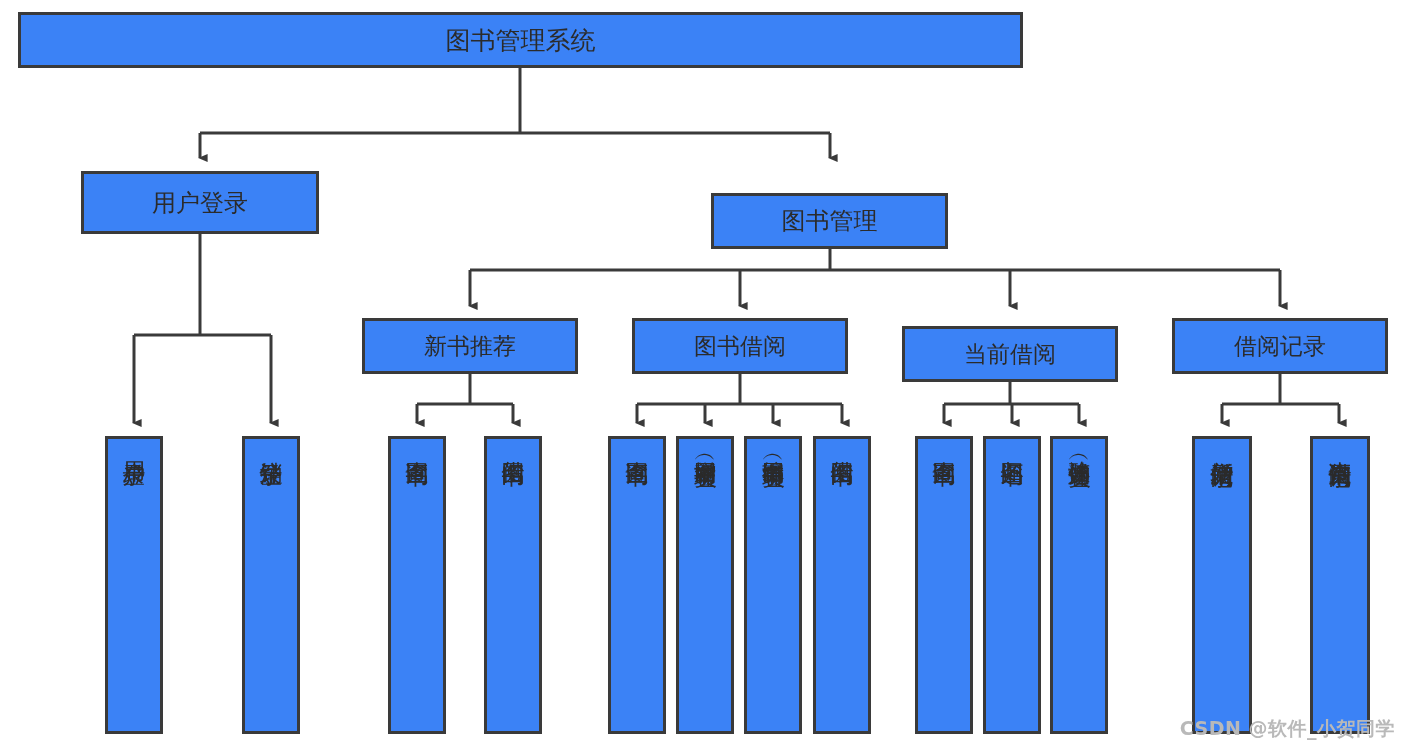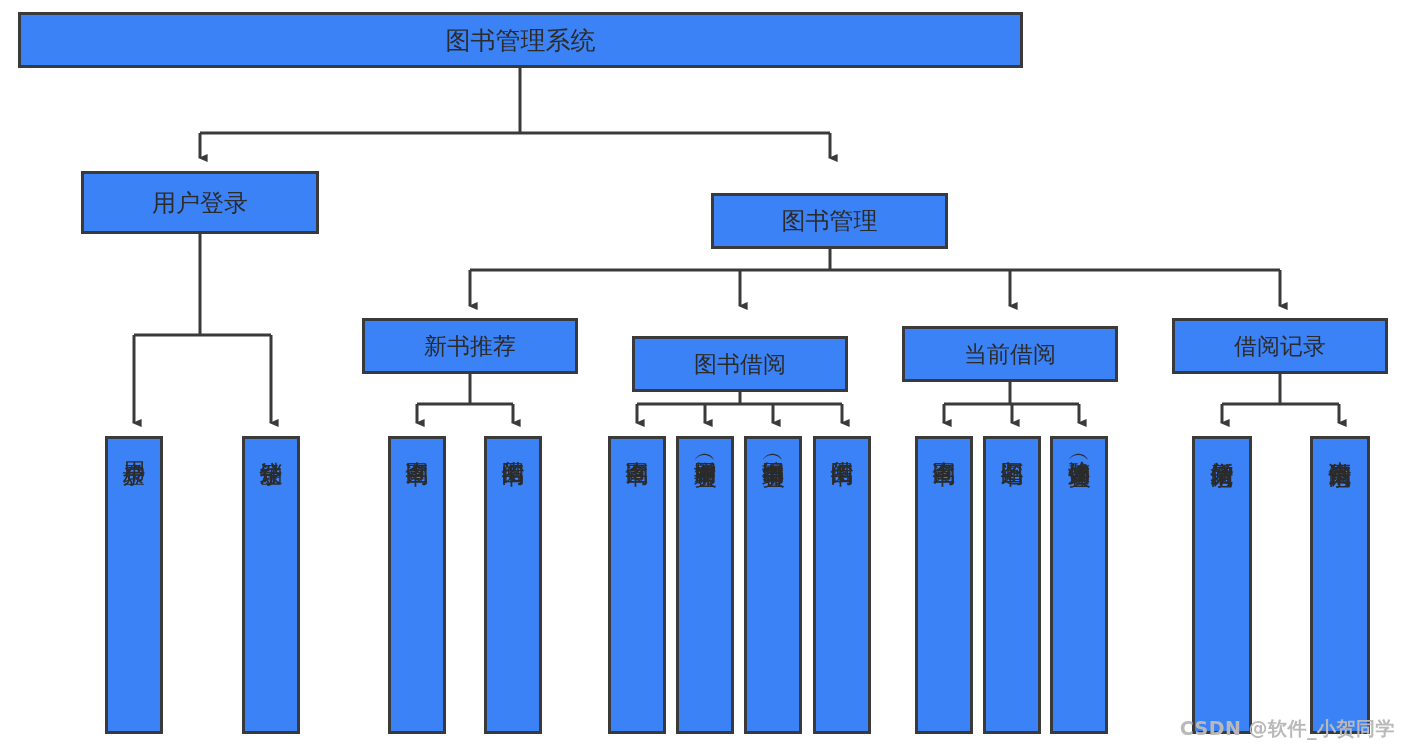--- a/index.html
+++ b/index.html
@@ -135,21 +135,21 @@
   <div class="node lvl2" style="left:81px; top:171px; width:238px; height:63px;">
     <span>用户登录</span>
   </div>
   <div class="node lvl2" style="left:711px; top:169px; width:237px; height:56px;margin-top:24px;">
     <span>图书管理</span>
   </div>
 
   <div class="node lvl3" style="left:362px; top:318px; width:216px; height:56px;">
     <span>新书推荐</span>
   </div>
-  <div class="node lvl3" style="left:632px; top:336px; width:216px; height:56px;">
+  <div class="node lvl3" style="left:632px; top:318px; width:216px; height:56px;">
     <span>图书借阅</span>
   </div>
   <div class="node lvl3" style="left:902px; top:326px; width:216px; height:56px;">
     <span>当前借阅</span>
   </div>
   <div class="node lvl3" style="left:1172px; top:318px; width:216px; height:56px;justify-content:center;">
     <span>借阅记录</span>
   </div>
 
   <div class="node leaf" style="left:105px; top:436px; width:58px; height:298px;">

